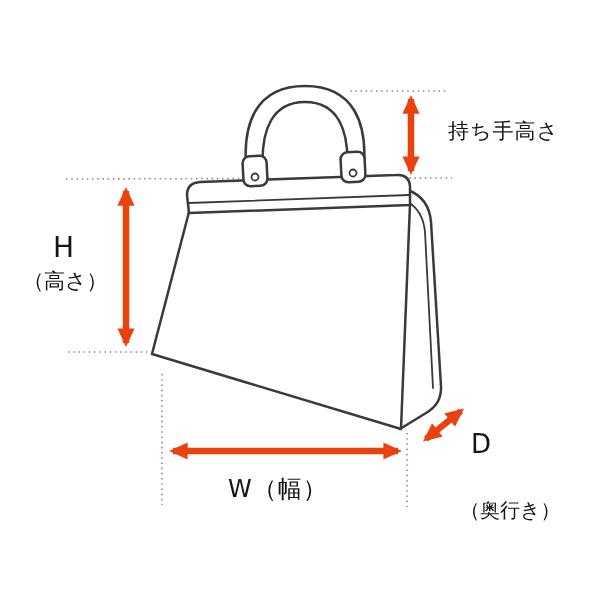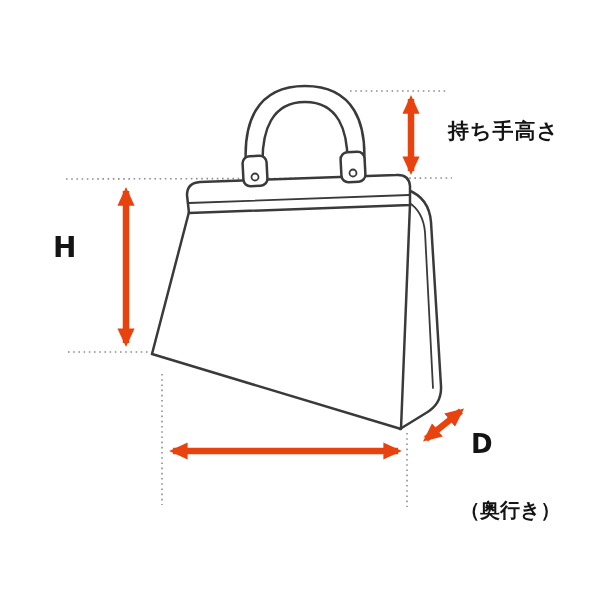--- a/index.html
+++ b/index.html
@@ -5,21 +5,21 @@
   :root { --arrow:#e8430e; --ink:#3a3a3a; --guide:#8f8f8f; --bg:#ffffff; }
   * { box-sizing:border-box; }
   body { margin:0; background:#f4f4f4; }
   .canvas {
     position:relative; width:600px; height:600px; margin:0 auto;
     background:var(--bg);
     font-family:"DejaVu Sans","Liberation Sans",sans-serif;
     overflow:hidden;
   }
   .canvas svg { position:absolute; left:0; top:0; }
-  .label { position:absolute; color:#141414; white-space:nowrap; line-height:1.15;font-weight:bold; }
+  .label { position:absolute; color:#141414; white-space:nowrap; line-height:1.15; }
   .label-handle-height { left:448px; top:119px; font-size:21px; letter-spacing:1px; }
   .label-h       { left:53px;  top:232px; font-size:28px; }
   .label-h-sub   { left:23px;  top:269px; font-size:21px; }
   .label-w       { left:228px; top:476px; font-size:24px; letter-spacing:1px; }
   .label-d       { left:471px; top:430px; font-size:26px; }
   .label-d-sub   { left:460px; top:465px; font-size:20px;margin-top:34px; }
   .outline { fill:#ffffff; stroke:var(--ink); stroke-width:2.5; stroke-linejoin:round; stroke-linecap:round; }
   .detail  { fill:none; stroke:var(--ink); stroke-width:1.8; stroke-linecap:round; }
   .guide   { fill:none; stroke:var(--guide); stroke-width:1.6; stroke-dasharray:1.6 3.6; }
   .arrow   { fill:none; stroke:var(--arrow); stroke-width:6.5; }
@@ -64,16 +64,18 @@
     <line class="guide" x1="407" y1="433" x2="407" y2="507"></line>
 
     <line class="arrow" x1="411" y1="99" x2="411" y2="171" marker-start="url(#ah)" marker-end="url(#ah)"></line>
     <line class="arrow" x1="126" y1="191" x2="126" y2="343" marker-start="url(#ah)" marker-end="url(#ah)"></line>
     <line class="arrow" x1="173" y1="451" x2="398" y2="451" marker-start="url(#ah)" marker-end="url(#ah)"></line>
     <line class="arrow" x1="426" y1="439" x2="461" y2="411" marker-start="url(#ah)" marker-end="url(#ah)"></line>
   </svg>
 
   <div class="label label-handle-height">持ち手高さ</div>
   <div class="label label-h">H</div>
+  <div class="label label-h-sub">（高さ）</div>
+  <div class="label label-w">W（幅）</div>
   <div class="label label-d">D</div>
   <div class="label label-d-sub">（奥行き）</div>
 
 </div>
 
 </body></html>

